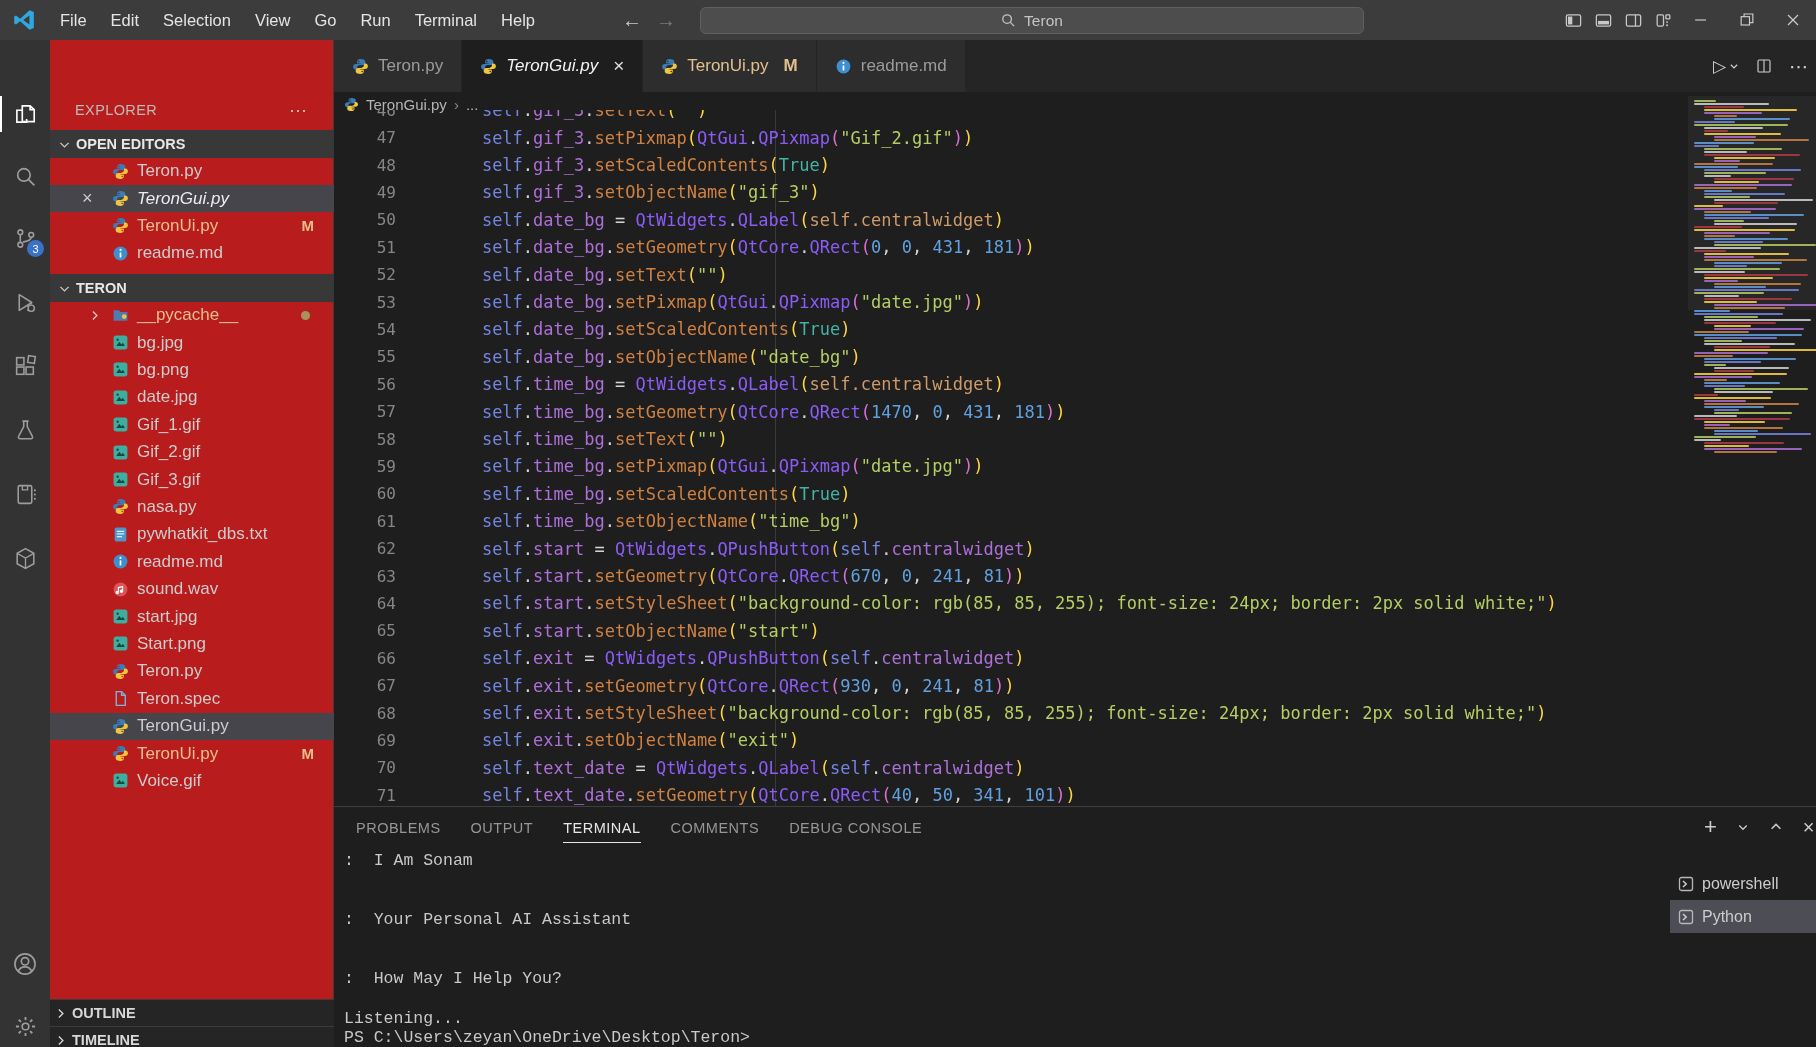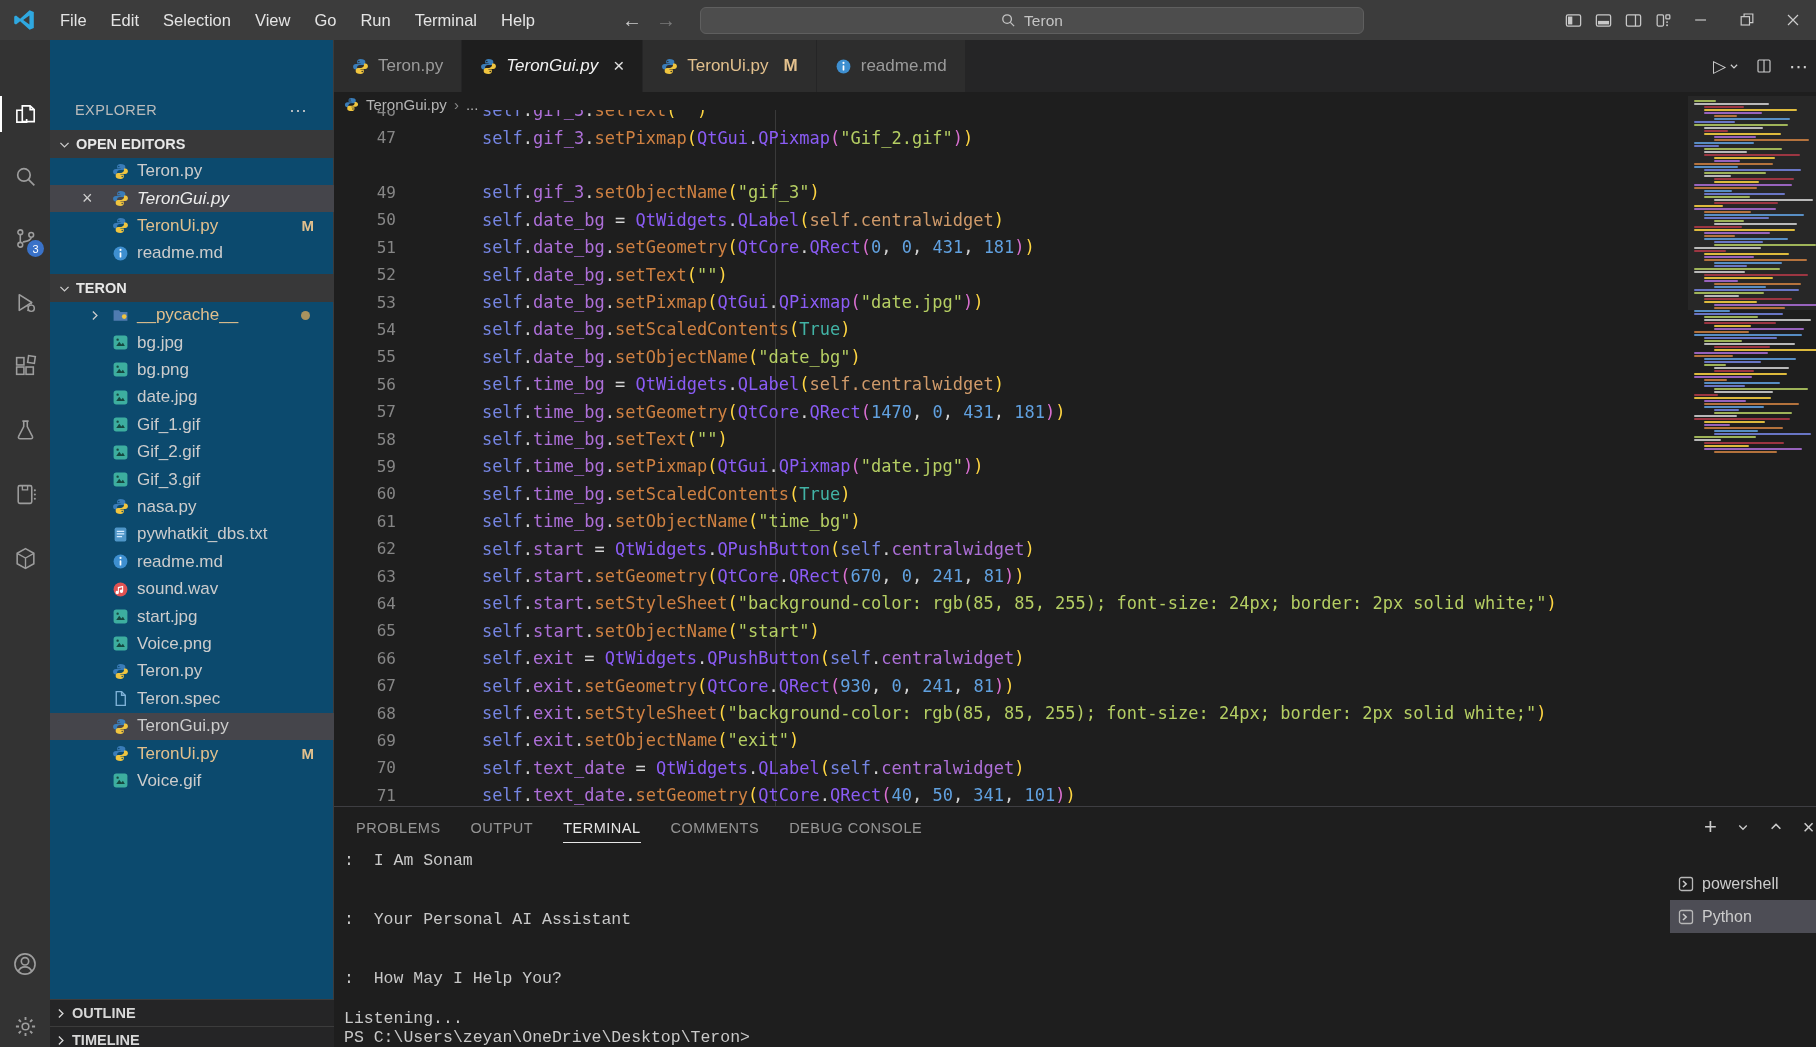--- a/index.html
+++ b/index.html
@@ -34,21 +34,21 @@
     align-items:center; justify-content:center; color:#9d9d9d; }
   .act-item.active { color:#ffffff; }
   .act-item.active::before { content:""; position:absolute; left:0; top:6px;
     width:2px; height:36px; background:#ffffff; }
   #scm-badge { position:absolute; left:27px; top:26px; width:17px; height:17px;
     border-radius:50%; background:#3a72c8; color:#fff; font-size:11px;
     display:flex; align-items:center; justify-content:center; }
 
   
   #sidebar { position:absolute; left:50px; top:40px; width:284px; height:1007px;
-    background:#0c4a6e; border-right:1px solid #3c3c3c; }
+    background:#b91c1c; border-right:1px solid #3c3c3c; }
   #explorer-title { position:absolute; left:25px; top:56px; height:28px;
     display:flex; align-items:center; color:#bbbbbb; font-size:14.5px;
     letter-spacing:.4px; }
   #explorer-more { position:absolute; right:26px; top:56px; height:28px;
     color:#cccccc; font-size:18px; display:flex; align-items:center; }
   .section-header { position:absolute; left:0; width:284px; height:28px;
     background:#383839; display:flex; align-items:center; color:#e7e7e7;
     font-weight:bold; font-size:14.5px; gap:5px; padding-left:8px; }
   .section-header .chev { color:#cccccc; }
   .row { position:absolute; left:0; width:284px; height:27.4px; display:flex;
@@ -450,21 +450,21 @@
         <span>start.jpg</span>
       </div>
       <div class="row tree-pad" style="top: 590.3px;">
         <span class="ficon">
           <svg viewBox="0 0 16 16" width="100%" height="100%">
             <rect x="1.5" y="1.5" width="13" height="13" rx="2.5" fill="#3dae9f"></rect>
             <path d="M4 11.2 6.8 7.4l2 2.4 1.5-1.6 1.8 3z" fill="#17473f"></path>
             <circle cx="5.3" cy="5.3" r="1.1" fill="#17473f"></circle>
           </svg>
         </span>
-        <span>Voice.png</span>
+        <span>Start.png</span>
       </div>
       <div class="row tree-pad" style="top: 617.7px;">
         <span class="ficon">
           <svg viewBox="0 0 16 16" width="100%" height="100%">
             <path fill="#3a7cb8" d="M7.9 1C6 1 4.9 1.9 4.9 3.3V5.1h3.2v.6H3.6C2.1 5.7 1 6.7 1 8.2s1 2.6 2.4 2.6h1.3V9.3c0-1.4 1.2-2.6 2.7-2.6h3c1.2 0 2.1-1 2.1-2.2V3.3C12.5 1.9 10.8 1 7.9 1zM6.4 2.5a.73.73 0 1 1 0 1.46.73.73 0 0 1 0-1.46z"></path>
             <path fill="#f0c53f" d="M8.1 15c1.9 0 3-.9 3-2.3v-1.8H7.9v-.6h4.5c1.5 0 2.6-1 2.6-2.5s-1-2.6-2.4-2.6h-1.3v1.5c0 1.4-1.2 2.6-2.7 2.6h-3c-1.2 0-2.1 1-2.1 2.2v1.2C3.5 14.1 5.2 15 8.1 15zm1.5-1.5a.73.73 0 1 1 0-1.46.73.73 0 0 1 0 1.46z"></path>
           </svg>
         </span>
         <span>Teron.py</span>
       </div>
@@ -592,20 +592,24 @@
   </div>
   <div id="indent-guide"></div>
   <div id="code-viewport">
       <div class="code-line" style="top: -13.4px;">
         <div class="gutter">46</div>
         <pre class="ctext"><span class="pu">        </span><span class="sf">self</span><span class="pu">.</span><span class="at">gif_3</span><span class="pu">.</span><span class="mt">setText</span><span class="b1">(</span><span class="st">""</span><span class="b1">)</span></pre>
       </div>
       <div class="code-line" style="top: 14px;">
         <div class="gutter">47</div>
         <pre class="ctext"><span class="pu">        </span><span class="sf">self</span><span class="pu">.</span><span class="at">gif_3</span><span class="pu">.</span><span class="mt">setPixmap</span><span class="b1">(</span><span class="cl">QtGui</span><span class="pu">.</span><span class="cl">QPixmap</span><span class="b2">(</span><span class="st">"Gif_2.gif"</span><span class="b2">)</span><span class="b1">)</span></pre>
+      </div>
+      <div class="code-line" style="top: 41.4px;">
+        <div class="gutter">48</div>
+        <pre class="ctext"><span class="pu">        </span><span class="sf">self</span><span class="pu">.</span><span class="at">gif_3</span><span class="pu">.</span><span class="mt">setScaledContents</span><span class="b1">(</span><span class="kw">True</span><span class="b1">)</span></pre>
       </div>
       <div class="code-line" style="top: 68.8px;">
         <div class="gutter">49</div>
         <pre class="ctext"><span class="pu">        </span><span class="sf">self</span><span class="pu">.</span><span class="at">gif_3</span><span class="pu">.</span><span class="mt">setObjectName</span><span class="b1">(</span><span class="st">"gif_3"</span><span class="b1">)</span></pre>
       </div>
       <div class="code-line" style="top: 96.2px;">
         <div class="gutter">50</div>
         <pre class="ctext"><span class="pu">        </span><span class="sf">self</span><span class="pu">.</span><span class="at">date_bg</span><span class="pu"> = </span><span class="cl">QtWidgets</span><span class="pu">.</span><span class="cl">QLabel</span><span class="b1">(</span><span class="ar">self.centralwidget</span><span class="b1">)</span></pre>
       </div>
       <div class="code-line" style="top: 123.6px;">

